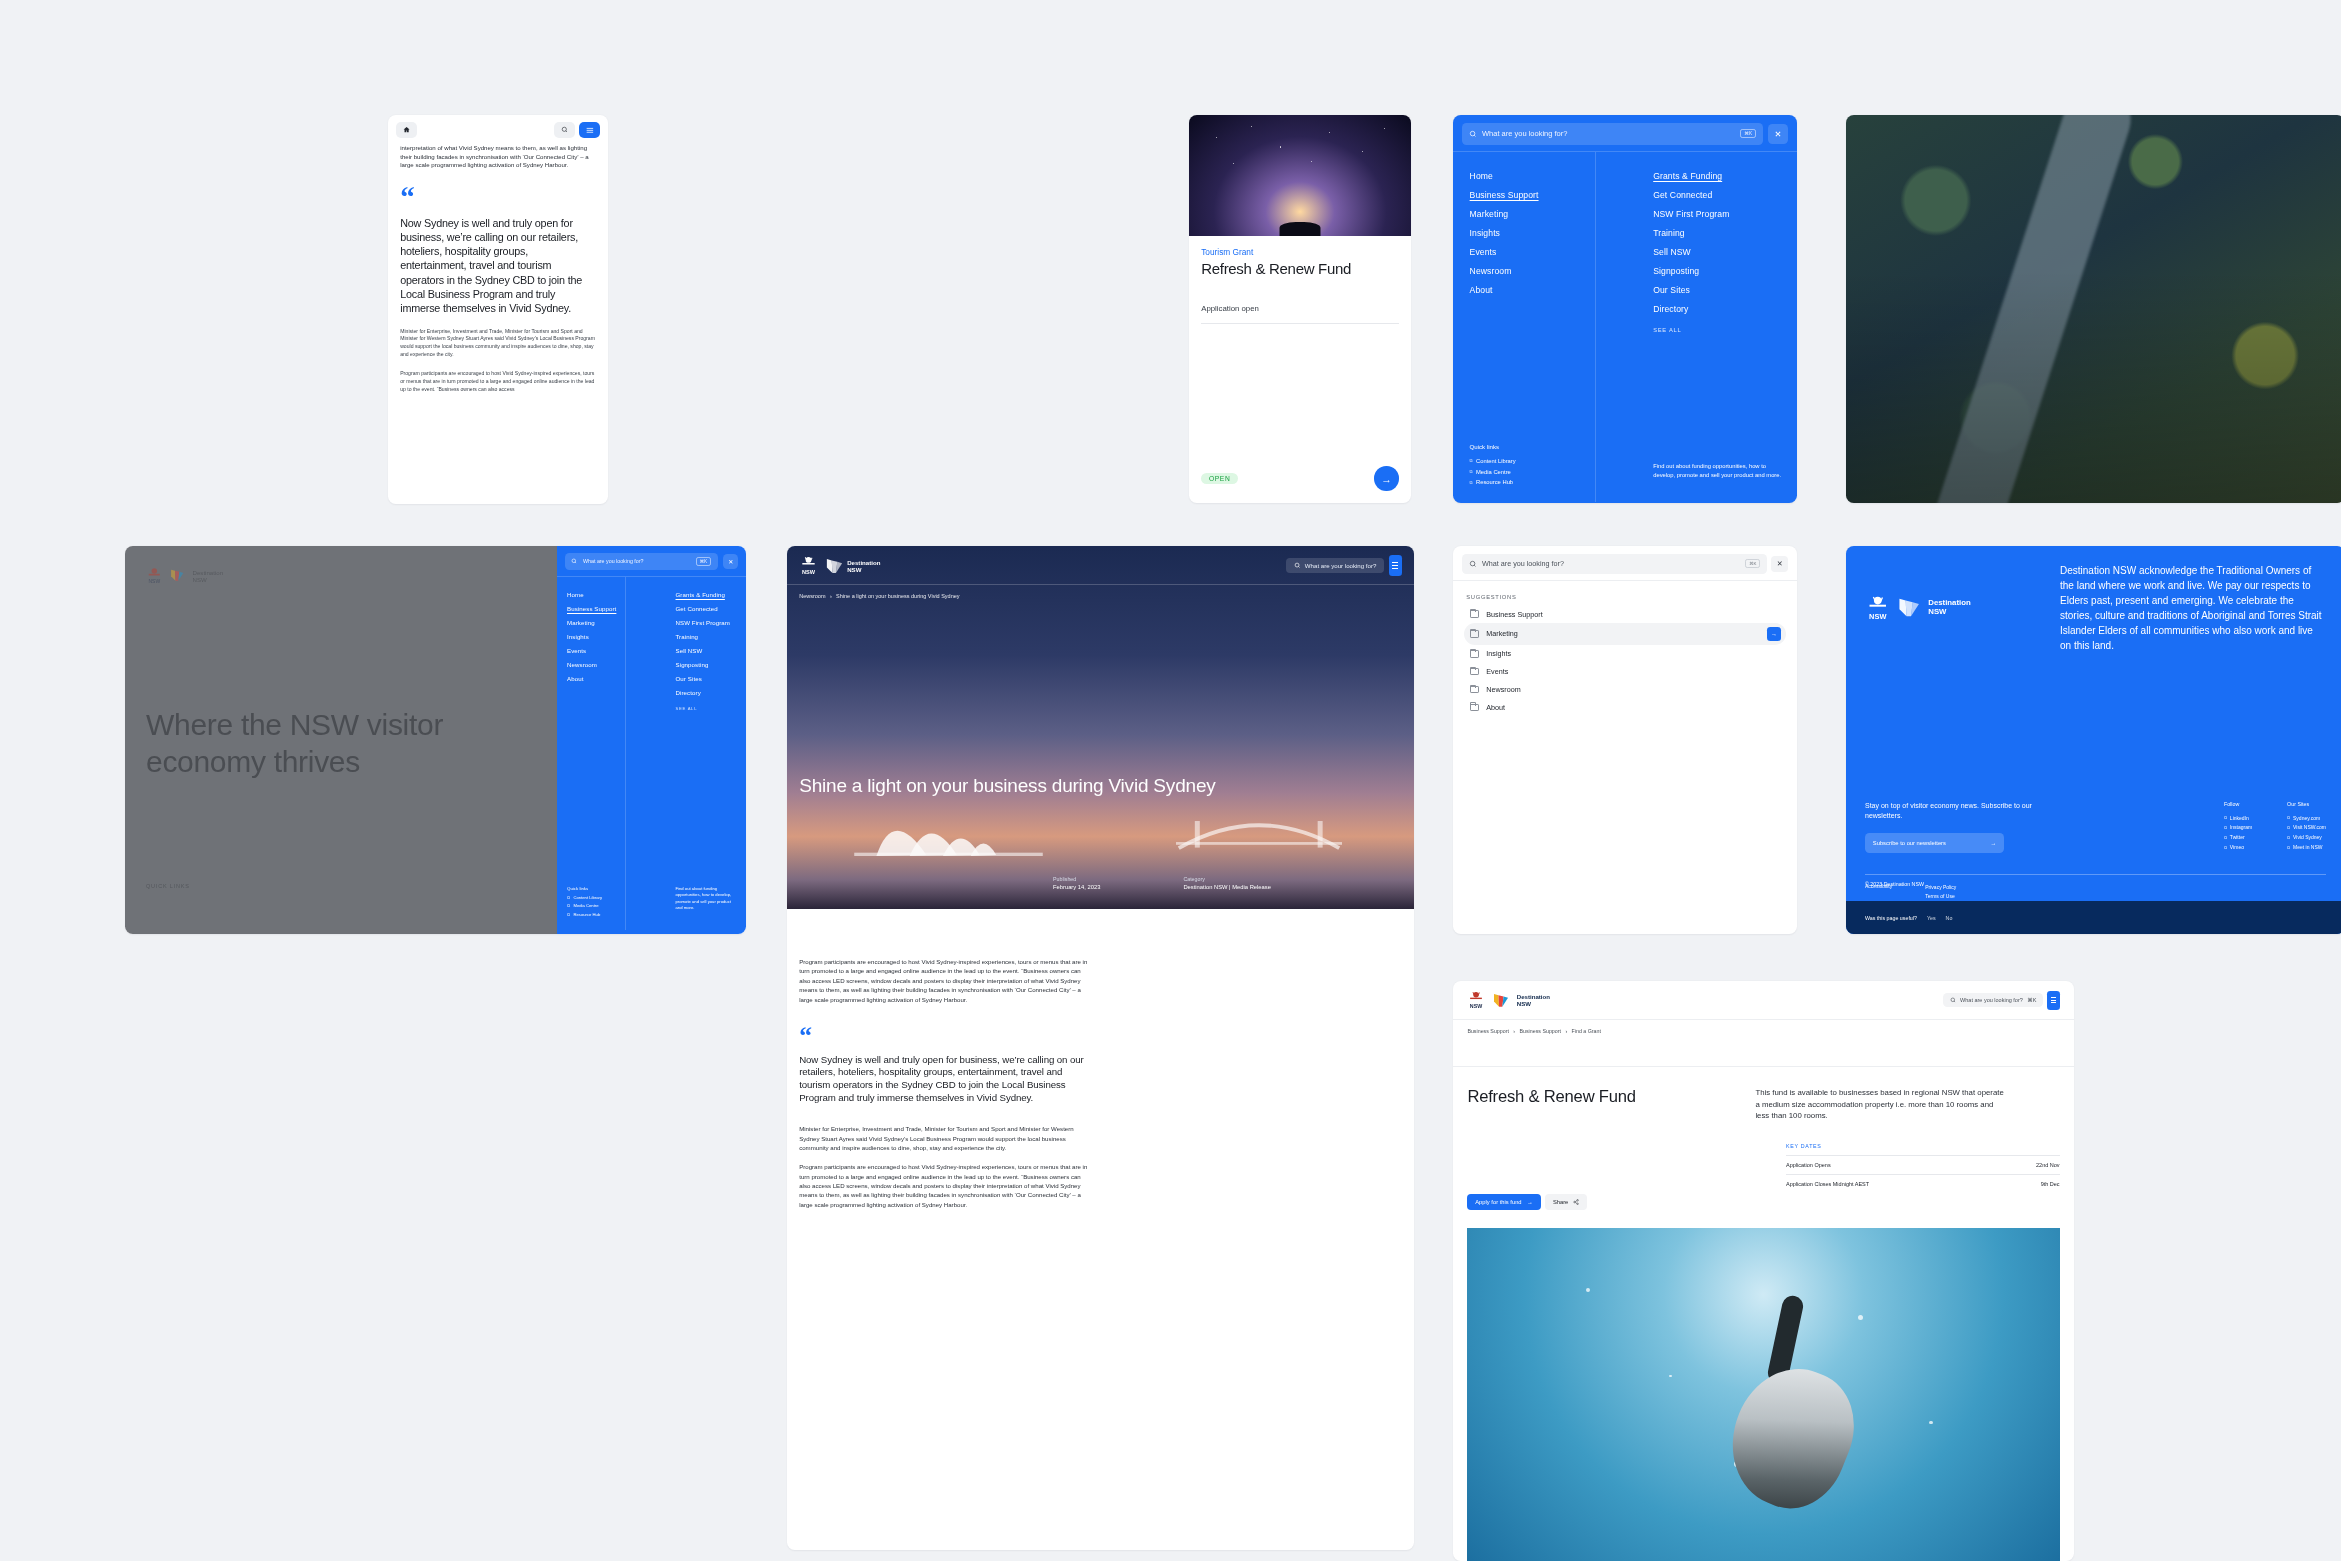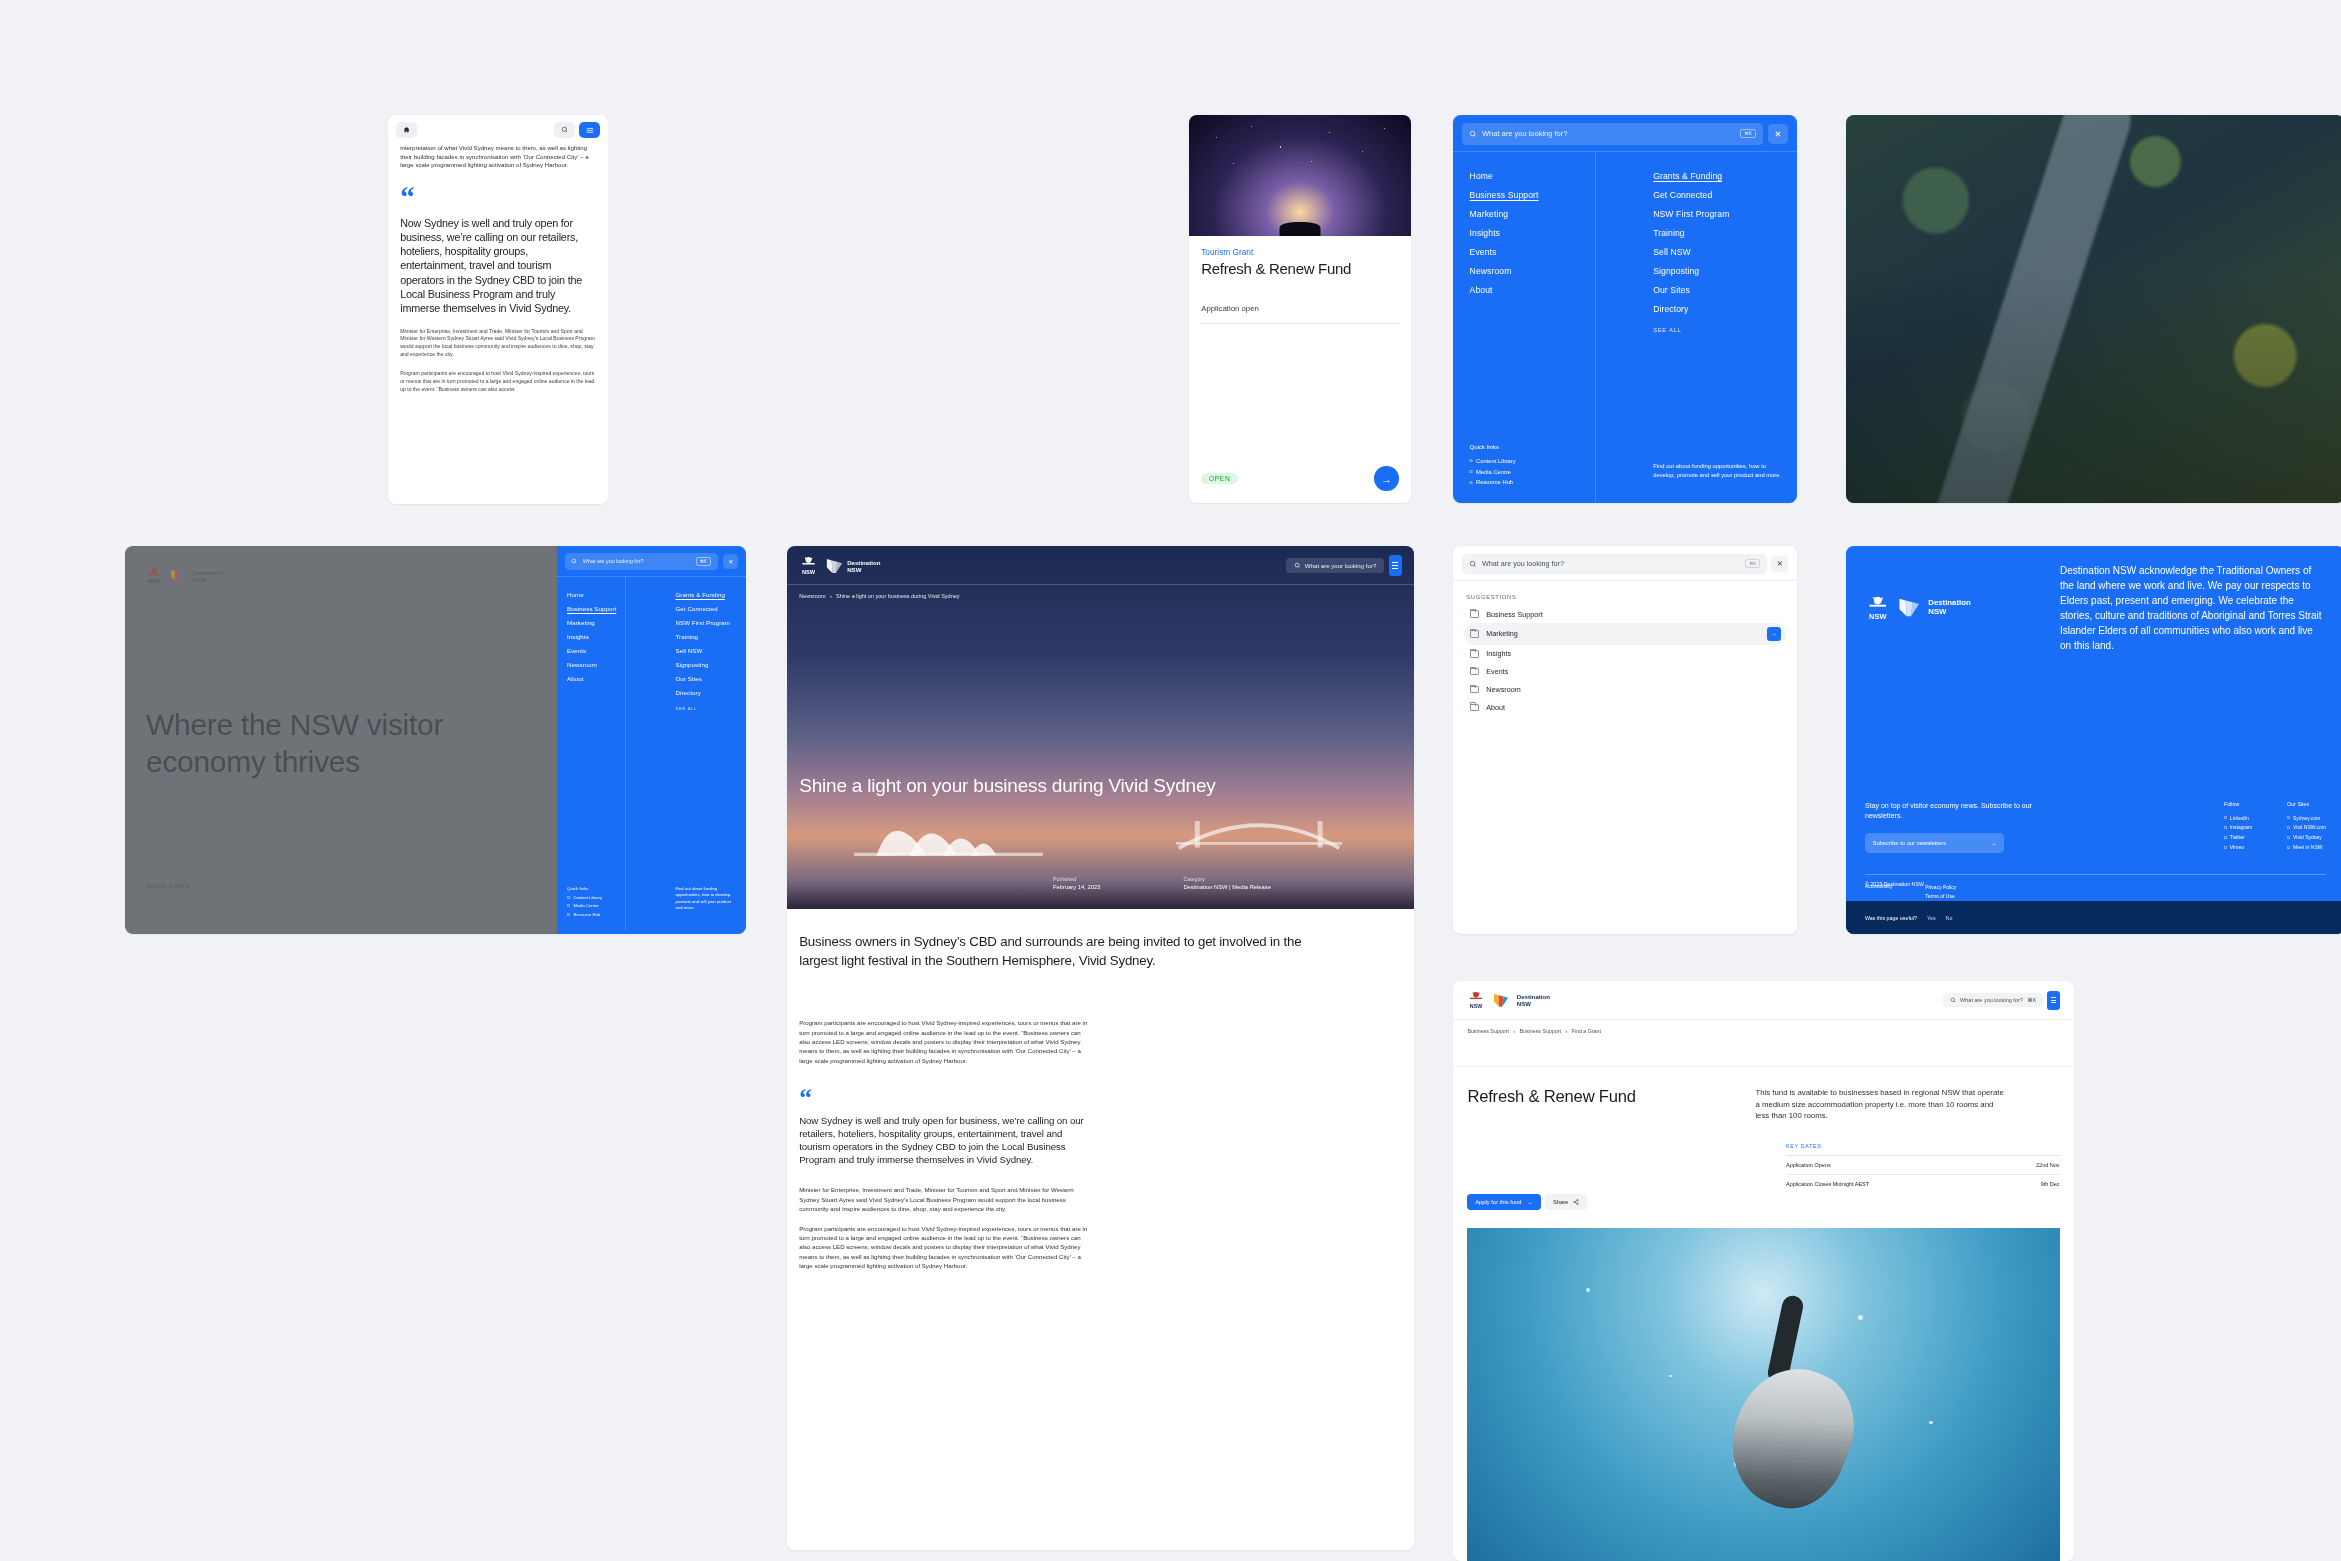--- a/index.html
+++ b/index.html
@@ -513,21 +513,20 @@
         <div>
           <div class="lbl">Published</div>
           <div class="val">February 14, 2023</div>
         </div>
         <div>
           <div class="lbl">Category</div>
           <div class="val">Destination NSW   |   Media Release</div>
         </div>
       </div>
     </div>
-    <div class="lede">Business owners in Sydney’s CBD and surrounds are being invited to get involved in the largest light festival in the Southern Hemisphere, Vivid Sydney.</div>
     <div class="sect">
       <div class="c">
         <p>Program participants are encouraged to host Vivid Sydney-inspired experiences, tours or menus that are in turn promoted to a large and engaged online audience in the lead up to the event. “Business owners can also access LED screens, window decals and posters to display their interpretation of what Vivid Sydney means to them, as well as lighting their building facades in synchronisation with ‘Our Connected City’ – a large scale programmed lighting activation of Sydney Harbour.</p>
         <div class="qm">“</div>
         <div class="bq">Now Sydney is well and truly open for business, we’re calling on our retailers, hoteliers, hospitality groups, entertainment, travel and tourism operators in the Sydney CBD to join the Local Business Program and truly immerse themselves in Vivid Sydney.</div>
         <div class="after">
           <p>Minister for Enterprise, Investment and Trade, Minister for Tourism and Sport and Minister for Western Sydney Stuart Ayres said Vivid Sydney’s Local Business Program would support the local business community and inspire audiences to dine, shop, stay and experience the city.</p>
           <p>Program participants are encouraged to host Vivid Sydney-inspired experiences, tours or menus that are in turn promoted to a large and engaged online audience in the lead up to the event. “Business owners can also access LED screens, window decals and posters to display their interpretation of what Vivid Sydney means to them, as well as lighting their building facades in synchronisation with ‘Our Connected City’ – a large scale programmed lighting activation of Sydney Harbour.</p>
         </div>
       </div>

